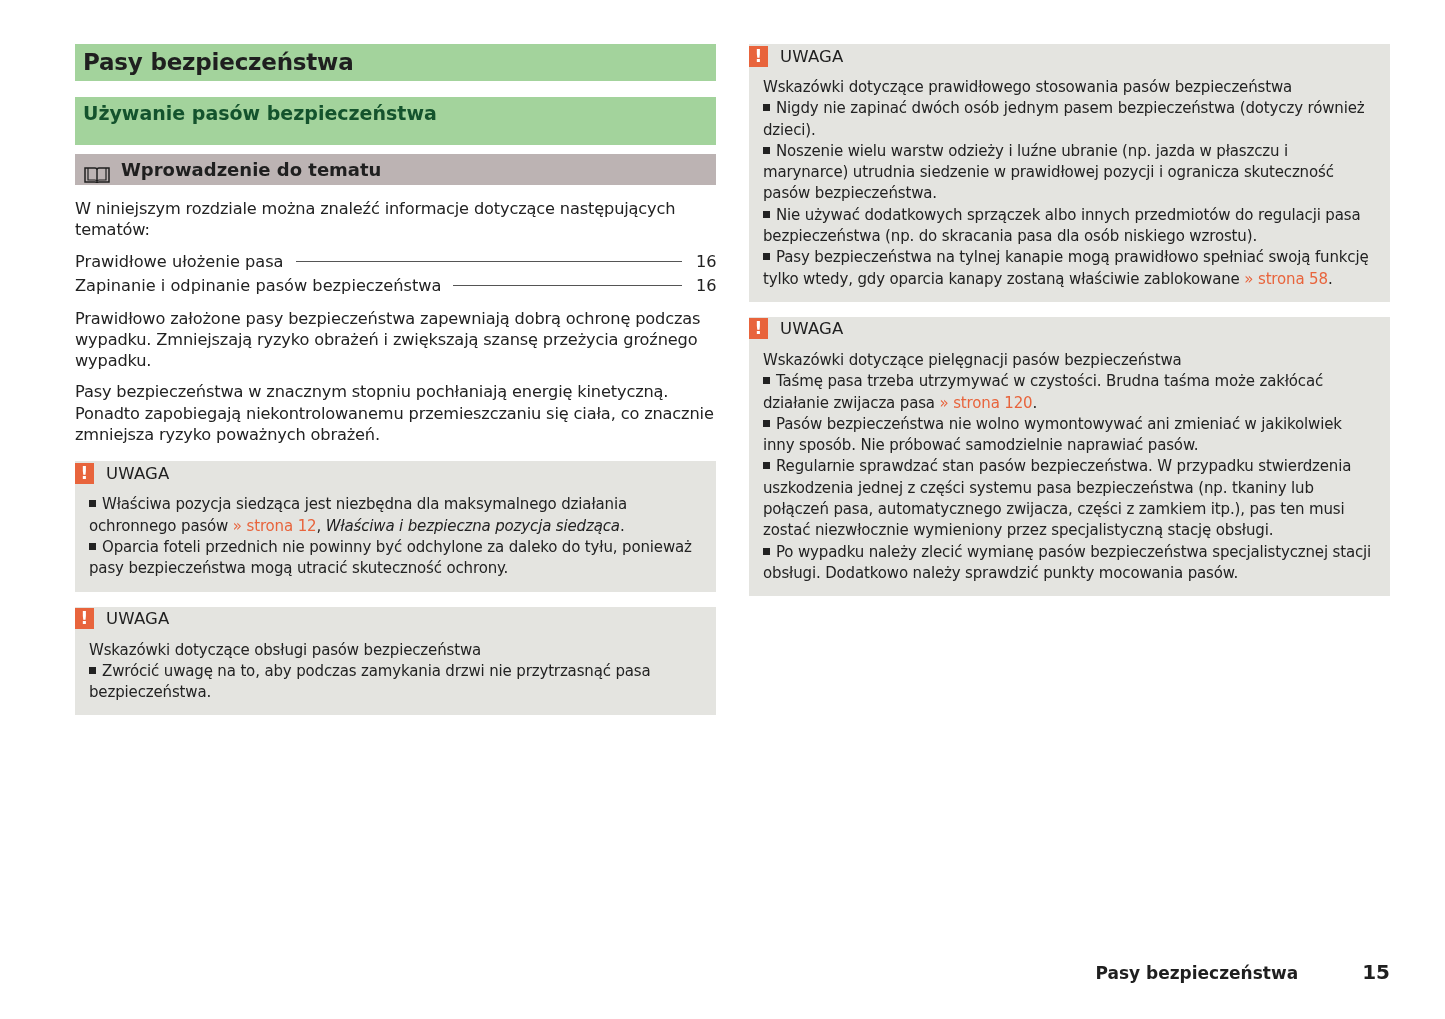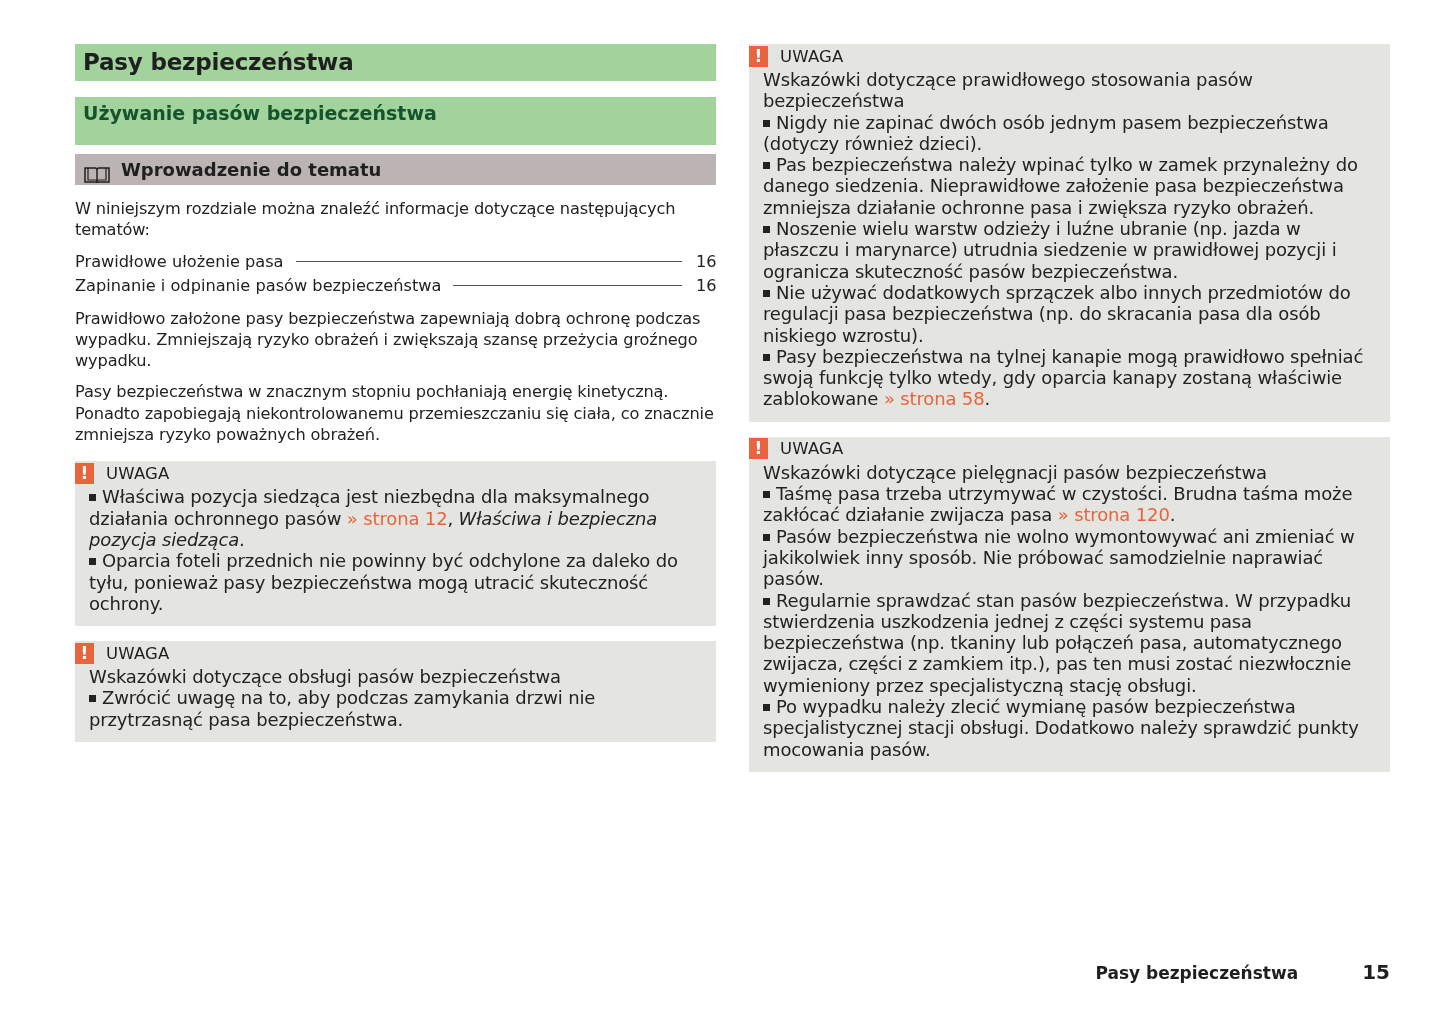--- a/index.html
+++ b/index.html
@@ -39,21 +39,21 @@
     background: #e4e4e0; padding: 0 14px 12px 14px; position: relative;
   }
   .warn-head {
     display: flex; align-items: center; height: 24px; margin-left: -14px; padding-top: 0;
   }
   .warn-icon {
     width: 19px; height: 21px; background: #e8643c; color: #fff; font-weight: bold;
     font-size: 17px; line-height: 21px; text-align: center; margin-right: 12px;
   }
   .warn-title { font-size: 16.5px; font-weight: normal; color: #1f1f1f; letter-spacing: 0.2px; }
-  .warn-body { font-size: 18px; line-height: 21.3px; color: #222; letter-spacing: -0.15px; margin-top: 1px; }
+  .warn-body { font-size: 15px; line-height: 21.3px; color: #222; letter-spacing: -0.15px; margin-top: 9px; }
   .bullet::before {
     content: ""; display: inline-block; width: 7px; height: 7px; background: #222; margin-right: 6px;
     transform: translateY(-2px);
   }
   .footer {
     position: absolute; top: 960px; right: 55px; display: flex; align-items: baseline;
   }
   .footer .ftitle { font-size: 17px; font-weight: bold; color: #1f1f1f; margin-right: 24px; }
   .footer .fpage { font-size: 20px; font-weight: bold; color: #1f1f1f; margin-left: 40px; }
   em { font-style: italic; }
@@ -119,21 +119,20 @@
 
 <div class="col col-right">
   <div class="warn">
     <div class="warn-head">
       <span class="warn-icon">!</span>
       <span class="warn-title">UWAGA</span>
     </div>
     <div class="warn-body">
       <div>Wskazówki dotyczące prawidłowego stosowania pasów bezpieczeństwa</div>
       <div class="bullet">Nigdy nie zapinać dwóch osób jednym pasem bezpieczeństwa (dotyczy również dzieci).</div>
-      <div class="bullet">Pas bezpieczeństwa należy wpinać tylko w zamek przynależny do danego siedzenia. Nieprawidłowe założenie pasa bezpieczeństwa zmniejsza działanie ochronne pasa i zwiększa ryzyko obrażeń.</div>
       <div class="bullet">Noszenie wielu warstw odzieży i luźne ubranie (np. jazda w płaszczu i marynarce) utrudnia siedzenie w prawidłowej pozycji i ogranicza skuteczność pasów bezpieczeństwa.</div>
       <div class="bullet">Nie używać dodatkowych sprzączek albo innych przedmiotów do regulacji pasa bezpieczeństwa (np. do skracania pasa dla osób niskiego wzrostu).</div>
       <div class="bullet"><span>Pasy bezpieczeństwa na tylnej kanapie mogą prawidłowo spełniać swoją funkcję tylko wtedy, gdy oparcia kanapy zostaną właściwie zablokowane </span><span class="link-orange">» strona 58</span><span>.</span></div>
     </div>
   </div>
 
   <div class="warn" style="margin-top:15px">
     <div class="warn-head">
       <span class="warn-icon">!</span>
       <span class="warn-title">UWAGA</span>

